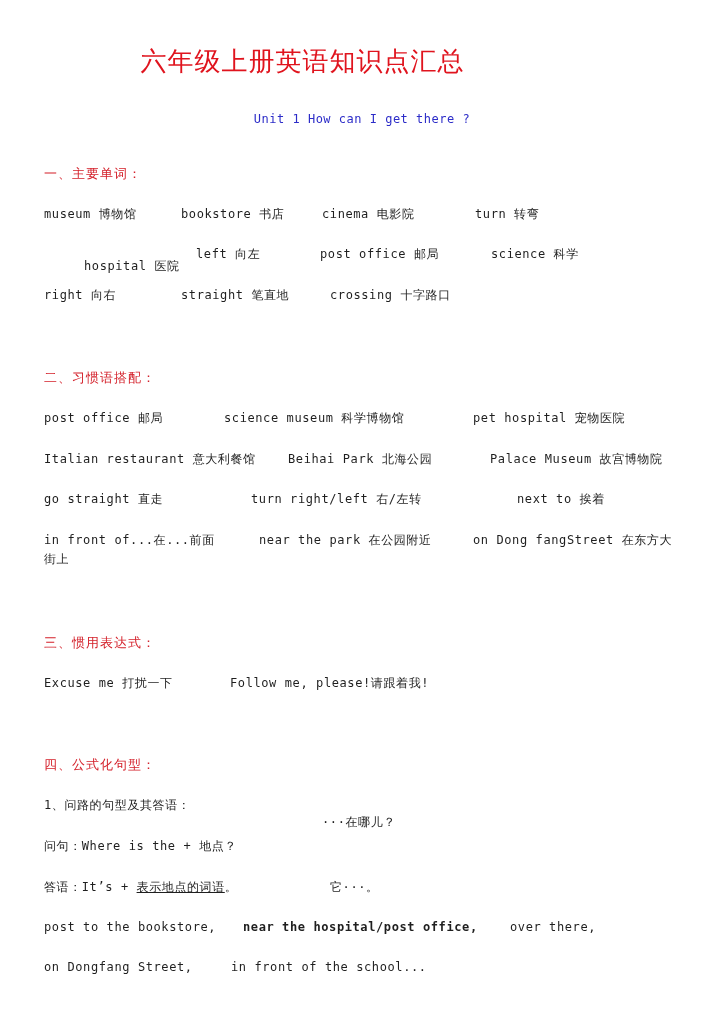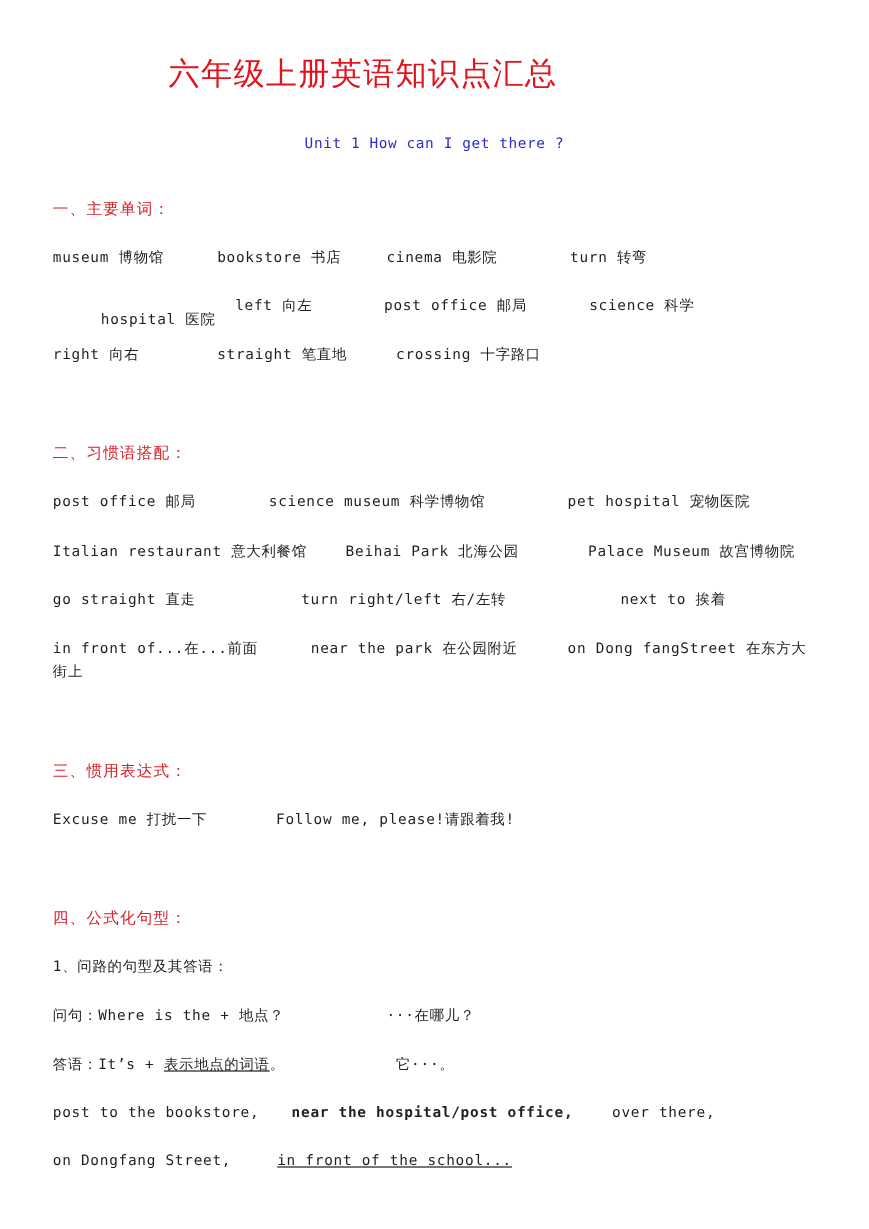--- a/index.html
+++ b/index.html
@@ -69,27 +69,27 @@
   <div class="abs txt" style="left:44px;top:551px;">街上</div>
 
   <div class="abs heading" style="left:44px;top:634px;">三、惯用表达式：</div>
   <div class="abs txt" style="left:44px;top:675px;">Excuse me  打扰一下</div>
   <div class="abs txt" style="left:230px;top:675px;">Follow me, please!请跟着我!</div>
 
   <div class="abs heading" style="left:44px;top:756px;">四、公式化句型：</div>
   <div class="abs txt" style="left:44px;top:797px;">1、问路的句型及其答语：</div>
 
   <div class="abs txt" style="left:44px;top:838px;">问句：Where is the + 地点？</div>
-  <div class="abs txt" style="left:322px;top:838px;">···在哪儿？</div>
+  <div class="abs txt" style="left:322px;top:814px;">···在哪儿？</div>
 
   <div class="abs txt" style="left:44px;top:879px;">
     <span>答语：It’s + </span><span class="under">表示地点的词语</span><span>。</span>
   </div>
   <div class="abs txt" style="left:330px;top:879px;">它···。</div>
 
   <div class="abs txt" style="left:44px;top:920px;">post to the bookstore,</div>
   <div class="abs txt" style="left:243px;top:920px;font-weight:bold;">near the hospital/post office,</div>
   <div class="abs txt" style="left:510px;top:920px;">over there,</div>
 
   <div class="abs txt" style="left:44px;top:960px;">on Dongfang  Street,</div>
-  <div class="abs txt" style="left:231px;top:960px;text-decoration:underline;">in front of the school...</div>
+  <div class="abs txt" style="left:231px;top:960px;">in front of the school...</div>
 
 </div>
 
 </body></html>

